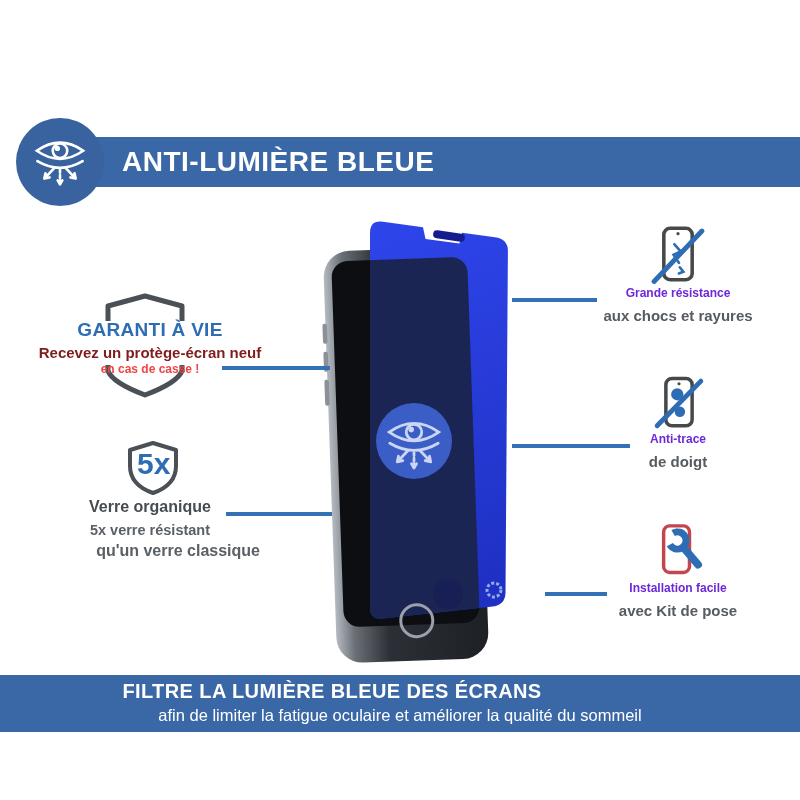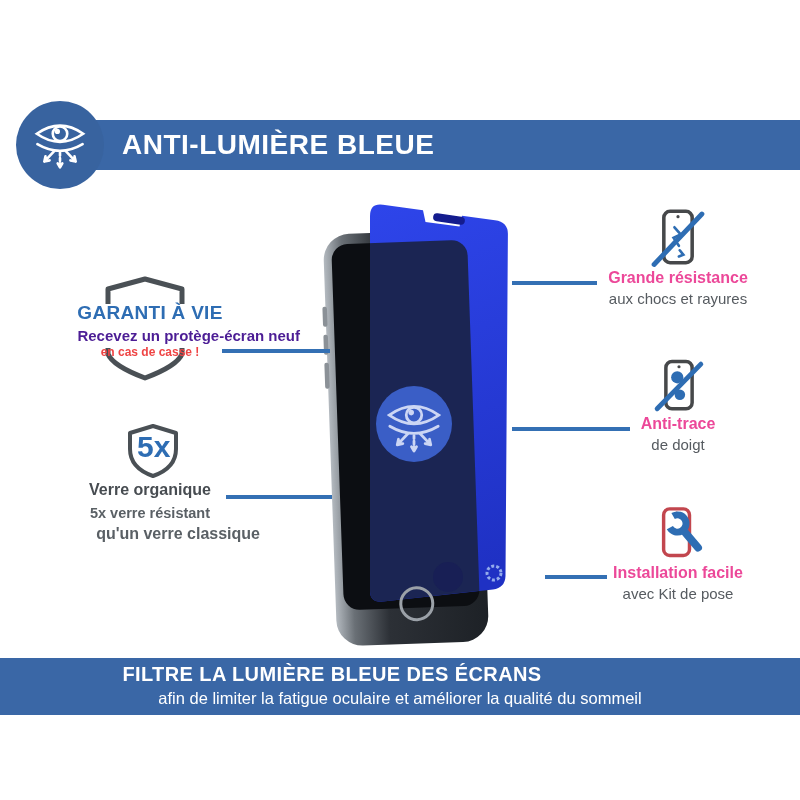--- a/index.html
+++ b/index.html
@@ -1,35 +1,35 @@
 <!DOCTYPE html>
 <html><head>
 <meta charset="utf-8">
 <style>
   html,body{margin:0;padding:0;}
   body{
     width:800px;height:800px;position:relative;background:#ffffff;
     font-family:"Liberation Sans","DejaVu Sans",sans-serif;
     overflow:hidden;
   }
-  .abs{position:absolute;}
+  .abs{position:absolute;margin-top:17px;}
 
   
   .top-bar{left:58px;top:120px;width:742px;height:50px;background:#3a67a6;}
   .top-circle{left:16px;top:101px;width:88px;height:88px;border-radius:50%;
     background:#38639f;display:flex;align-items:center;justify-content:center;}
   .top-title{left:122px;top:120px;height:50px;line-height:50px;
     color:#fff;font-size:28px;font-weight:bold;letter-spacing:.5px;white-space:nowrap;}
 
   
   .warranty-shield{left:99px;top:276px;}
   .warranty-title{left:30px;top:302px;width:240px;text-align:center;
     color:#2e6db3;font-size:19px;font-weight:800;letter-spacing:.3px;}
-  .warranty-l1{left:0px;top:327px;width:300px;text-align:right;
-    color:#4c1d95;font-size:15px;font-weight:bold;}
+  .warranty-l1{left:0px;top:327px;width:300px;text-align:center;
+    color:#7f1d1d;font-size:15px;font-weight:bold;}
   .warranty-l2{left:0px;top:345px;width:300px;text-align:center;
     color:#ef4444;font-size:12px;font-weight:bold;}
 
   
   .glass-shield{left:126px;top:423px;}
   .glass-badge{left:137px;top:430px;color:#2e6db3;font-size:30px;font-weight:800;}
   .glass-title{left:40px;top:481px;width:220px;text-align:center;
     color:#474c51;font-size:16px;font-weight:bold;}
   .glass-l1{left:40px;top:505px;width:220px;text-align:center;
     color:#5a6065;font-size:14.5px;font-weight:600;}
@@ -39,22 +39,22 @@
   
   .connector{height:4px;background:#3470b4;}
   .c1{left:222px;top:349px;width:108px;}
   .c2{left:226px;top:495px;width:106px;}
   .c3{left:512px;top:281px;width:85px;}
   .c4{left:512px;top:427px;width:118px;}
   .c5{left:545px;top:575px;width:62px;}
 
   
   .feat-text{width:200px;text-align:center;white-space:nowrap;}
-  .feat-l1{color:#ec4899;font-size:16px;font-weight:bold;}
-  .feat-l2{color:#565b60;font-size:15px;font-weight:normal;}
+  .feat-l1{color:#6d28d9;font-size:12px;font-weight:bold;}
+  .feat-l2{color:#565b60;font-size:15px;font-weight:bold;}
   .f1-icon{left:646px;top:206px;}
   .f1-l1{left:578px;top:269px;}
   .f1-l2{left:578px;top:290px;}
   .f2-icon{left:650px;top:358px;}
   .f2-l1{left:578px;top:415px;}
   .f2-l2{left:578px;top:436px;}
   .f3-icon{left:655px;top:505px;}
   .f3-l1{left:578px;top:564px;}
   .f3-l2{left:578px;top:585px;}
 

